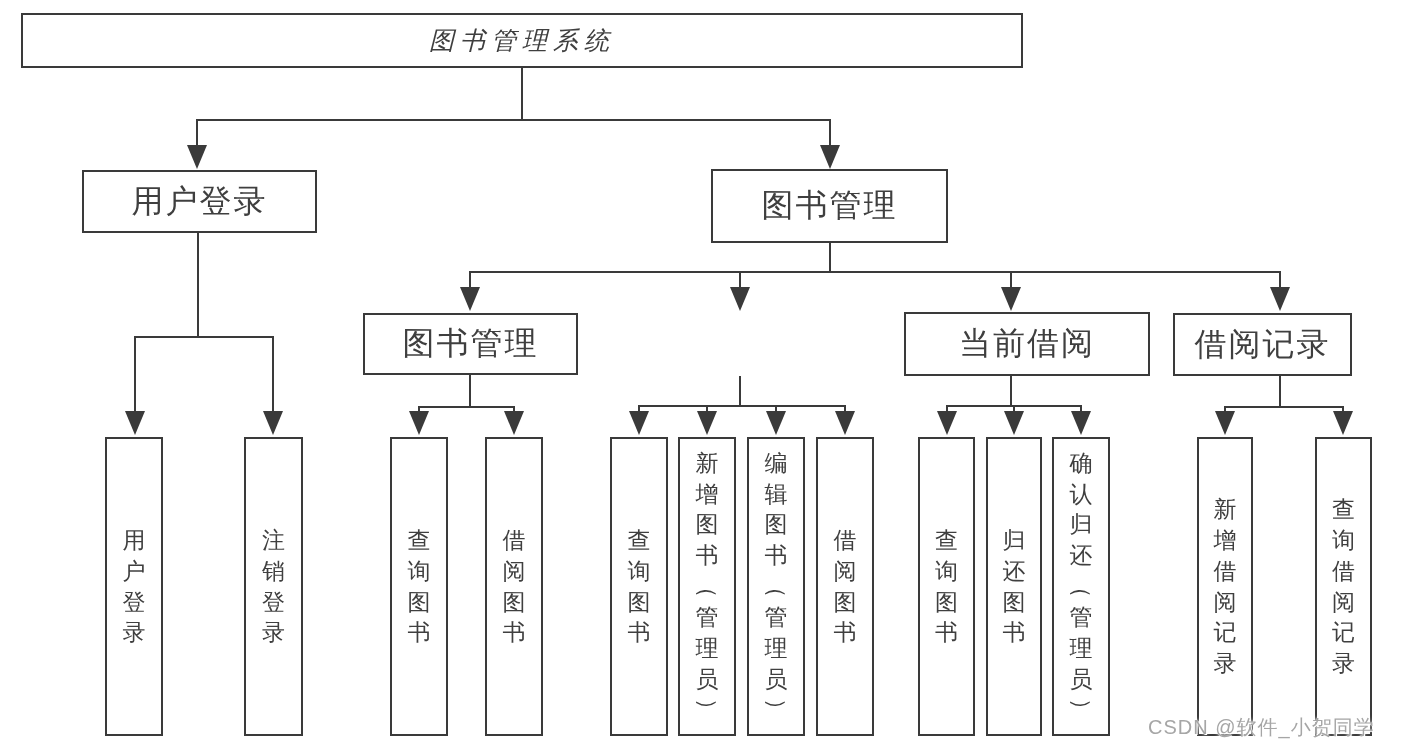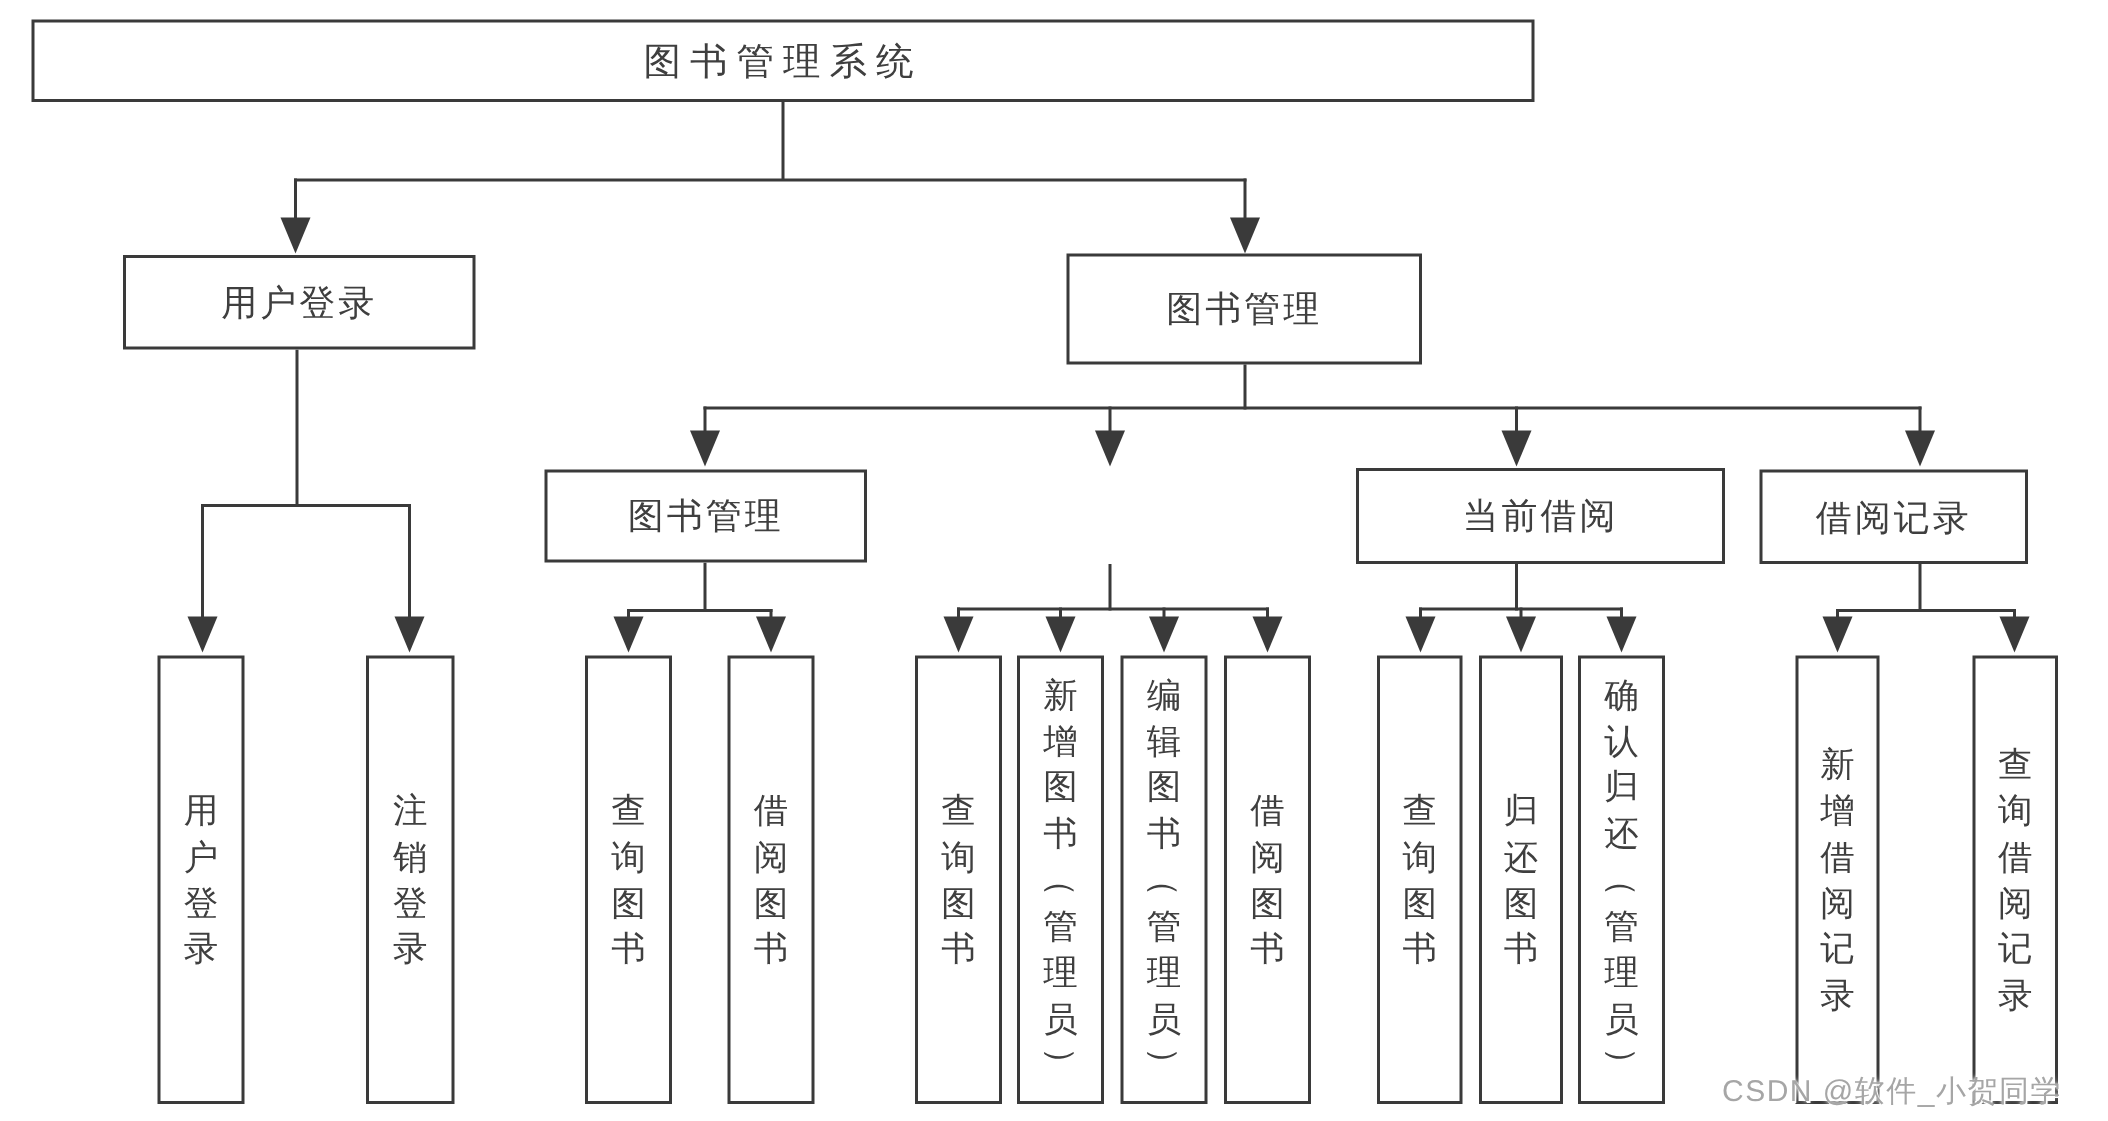--- a/index.html
+++ b/index.html
@@ -16,22 +16,22 @@
     position:absolute; width:0; height:0; z-index:1;
     border-left:10px solid transparent; border-right:10px solid transparent;
     border-top:24px solid #3a3a3a;
   }
   
   .hbox {
     position:absolute; box-sizing:border-box; background:#ffffff;
     border:2px solid #3a3a3a; display:flex; align-items:center; justify-content:center;
     z-index:2;
   }
-  .hbox .hlabel { font-size:24px; letter-spacing:2px; white-space:nowrap; }
-  .hbox.root .hlabel { font-size:25px; letter-spacing:6px; }
+  .hbox .hlabel { font-size:32px; letter-spacing:2px; white-space:nowrap; }
+  .hbox.root .hlabel { font-size:25px; letter-spacing:6px;font-style:italic; }
   
   .vbox {
     position:absolute; top:437px; height:299px; box-sizing:border-box; background:#ffffff;
     border:2px solid #3a3a3a; display:flex; align-items:center; justify-content:center;
     z-index:2;
   }
   .vtext { font-size:23px; }
   .vchar { display:block; line-height:1.34; text-align:center; }
   .vchar.rot { transform:rotate(90deg); }
   .watermark {

